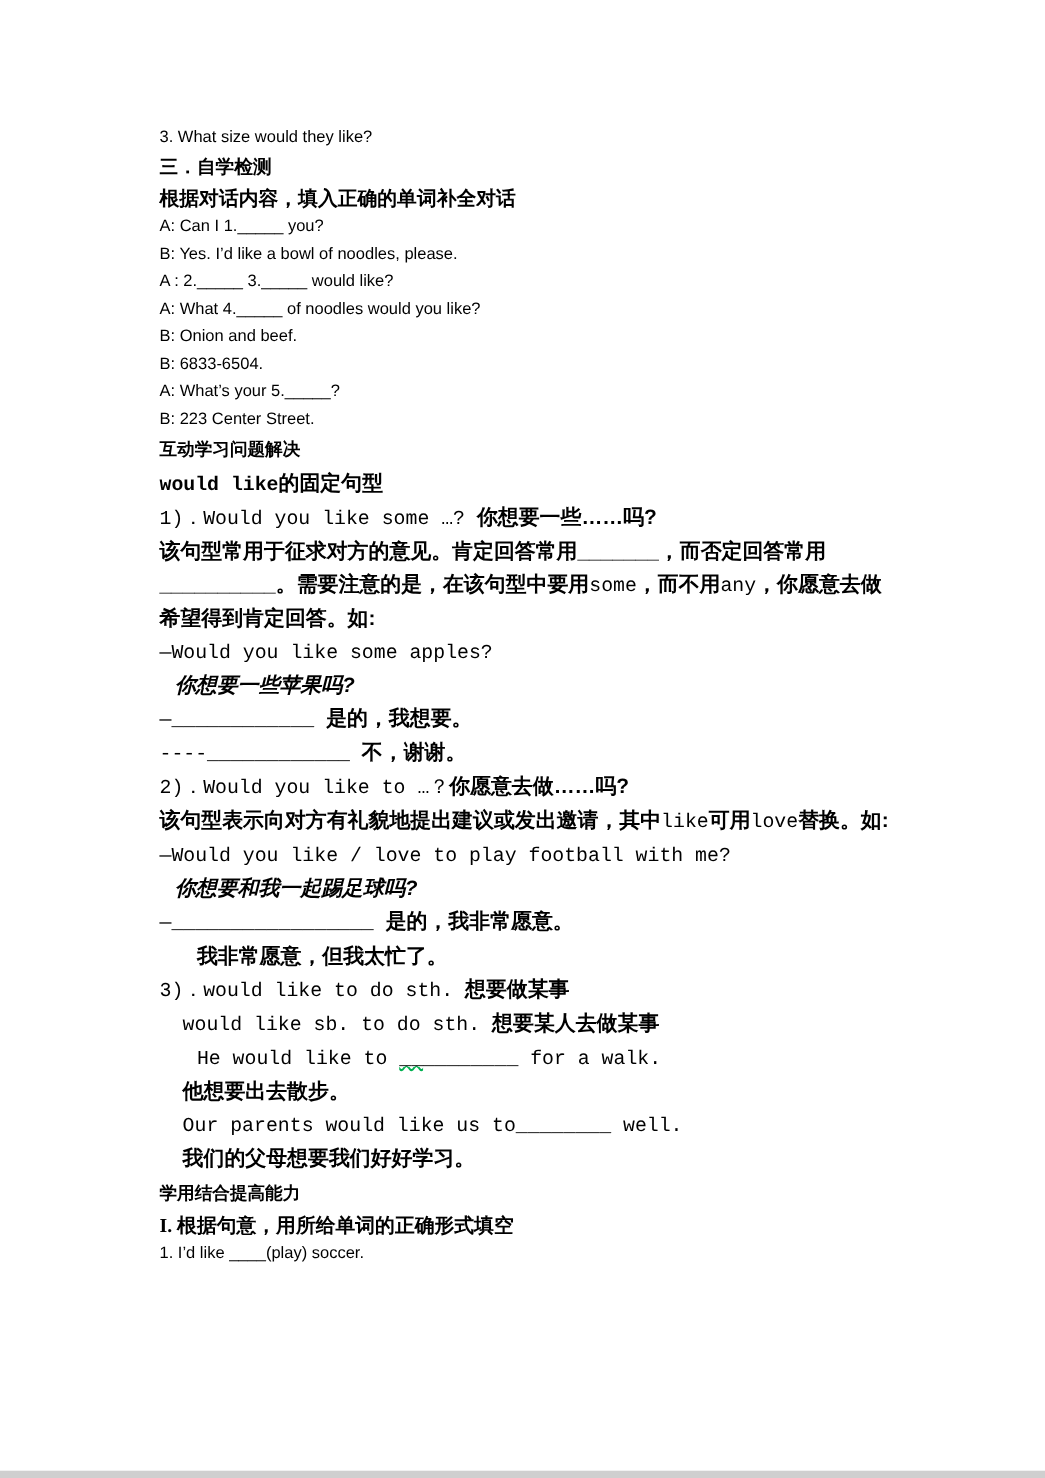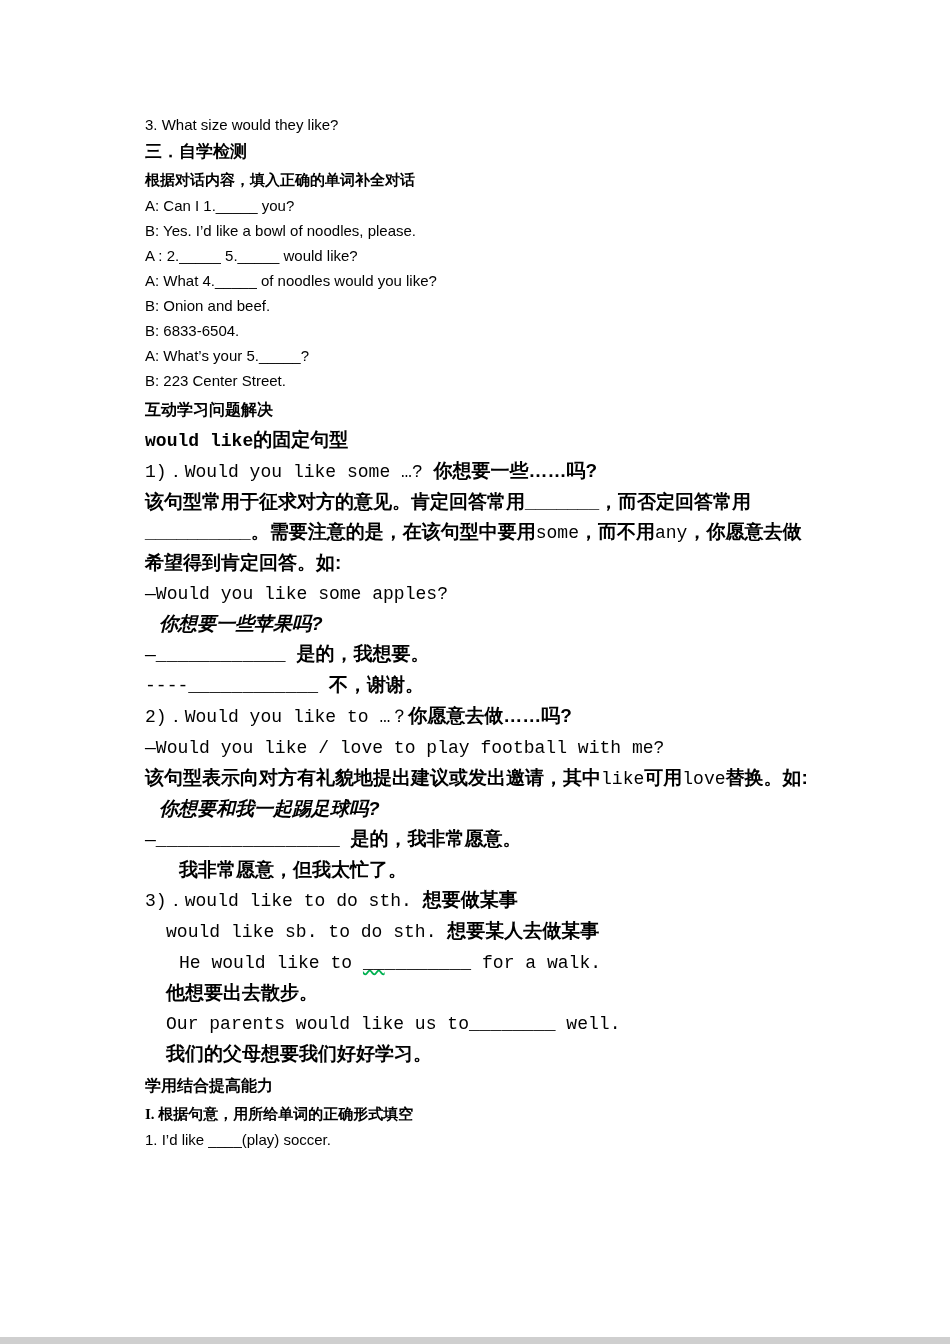--- a/index.html
+++ b/index.html
@@ -20,21 +20,21 @@
     top: 0; left: 0;
     width: 947px;
     padding: 112px 130px 0 145px;
     box-sizing: border-box;
   }
   .line {
     white-space: pre-wrap;
   }
   
   .sm  { font-size: 15px; line-height: 25px; }
-  .smb { font-size: 15px; line-height: 26px; }
+  .smb { font-size: 18px; line-height: 26px; }
   .h1  { font-size: 17px; line-height: 30px; }
   .lg  { font-size: 19px; line-height: 30px; }
   .sec { font-size: 16px; line-height: 30px; margin-top: 2px; }
   
   .indh { padding-left: 14px; font-style: italic; }
   .ind1 { padding-left: 21px; }
   .ind2 { padding-left: 34px; }
   
   .t-s  { }
   .t-b  { font-weight: bold; }
@@ -58,39 +58,39 @@
 </head>
 <body>
 
 <div class="doc">
   <div>
       <div class="line sm"><span class="t-s">3. What size would they like?</span></div>
       <div class="line h1"><span class="t-b">三．自学检测</span></div>
       <div class="line smb"><span class="t-b">根据对话内容，填入正确的单词补全对话</span></div>
       <div class="line sm"><span class="t-s">A: Can I 1._____ you?</span></div>
       <div class="line sm"><span class="t-s">B: Yes. I’d like a bowl of noodles, please.</span></div>
-      <div class="line sm"><span class="t-s">A : 2._____ 5._____ would like?</span></div>
+      <div class="line sm"><span class="t-s">A : 2._____ 3._____ would like?</span></div>
       <div class="line sm"><span class="t-s">A: What 4._____ of noodles would you like?</span></div>
       <div class="line sm"><span class="t-s">B: Onion and beef.</span></div>
       <div class="line sm"><span class="t-s">B: 6833-6504.</span></div>
       <div class="line sm"><span class="t-s">A: What’s your 5._____?</span></div>
       <div class="line sm"><span class="t-s">B: 223 Center Street.</span></div>
       <div class="line sec"><span class="t-b">互动学习问题解决</span></div>
       <div class="line lg"><span class="t-mb">would like</span><span class="t-b">的固定句型</span></div>
       <div class="line lg"><span class="t-m">1)．Would you like some …? </span><span class="t-b">你想要一些……吗?</span></div>
       <div class="line lg"><span class="t-b">该句型常用于征求对方的意见。肯定回答常用_______，而否定回答常用</span></div>
       <div class="line lg"><span class="t-b">__________。需要注意的是，在该句型中要用</span><span class="t-m">some</span><span class="t-b">，而不用</span><span class="t-m">any</span><span class="t-b">，你愿意去做</span></div>
       <div class="line lg"><span class="t-b">希望得到肯定回答。如:</span></div>
       <div class="line lg"><span class="t-m">—Would you like some apples?</span></div>
       <div class="line lg indh"><span class="t-b">你想要一些苹果吗?</span></div>
       <div class="line lg"><span class="t-m">—____________ </span><span class="t-b">是的，我想要。</span></div>
       <div class="line lg"><span class="t-m">----____________ </span><span class="t-b">不，谢谢。</span></div>
       <div class="line lg"><span class="t-m">2)．Would you like to …？</span><span class="t-b">你愿意去做……吗?</span></div>
+      <div class="line lg"><span class="t-b">该句型表示向对方有礼貌地提出建议或发出邀请，其中</span><span class="t-m">like</span><span class="t-b">可用</span><span class="t-m">love</span><span class="t-b">替换。如:</span></div>
       <div class="line lg"><span class="t-m">—Would you like / love to play football with me?</span></div>
-      <div class="line lg"><span class="t-b">该句型表示向对方有礼貌地提出建议或发出邀请，其中</span><span class="t-m">like</span><span class="t-b">可用</span><span class="t-m">love</span><span class="t-b">替换。如:</span></div>
       <div class="line lg indh"><span class="t-b">你想要和我一起踢足球吗?</span></div>
       <div class="line lg"><span class="t-m">—_________________ </span><span class="t-b">是的，我非常愿意。</span></div>
       <div class="line lg ind2"><span class="t-b">我非常愿意，但我太忙了。</span></div>
       <div class="line lg"><span class="t-m">3)．would like to do sth. </span><span class="t-b">想要做某事</span></div>
       <div class="line lg ind1"><span class="t-m">would like sb. to do sth. </span><span class="t-b">想要某人去做某事</span></div>
       <div class="line lg ind2"><span class="t-m">He would like to </span><span class="t-gw">__</span><span class="t-m">________ for a walk.</span></div>
       <div class="line lg ind1"><span class="t-b">他想要出去散步。</span></div>
       <div class="line lg ind1"><span class="t-m">Our parents would like us to________ well.</span></div>
       <div class="line lg ind1"><span class="t-b">我们的父母想要我们好好学习。</span></div>
       <div class="line sec"><span class="t-b">学用结合提高能力</span></div>

